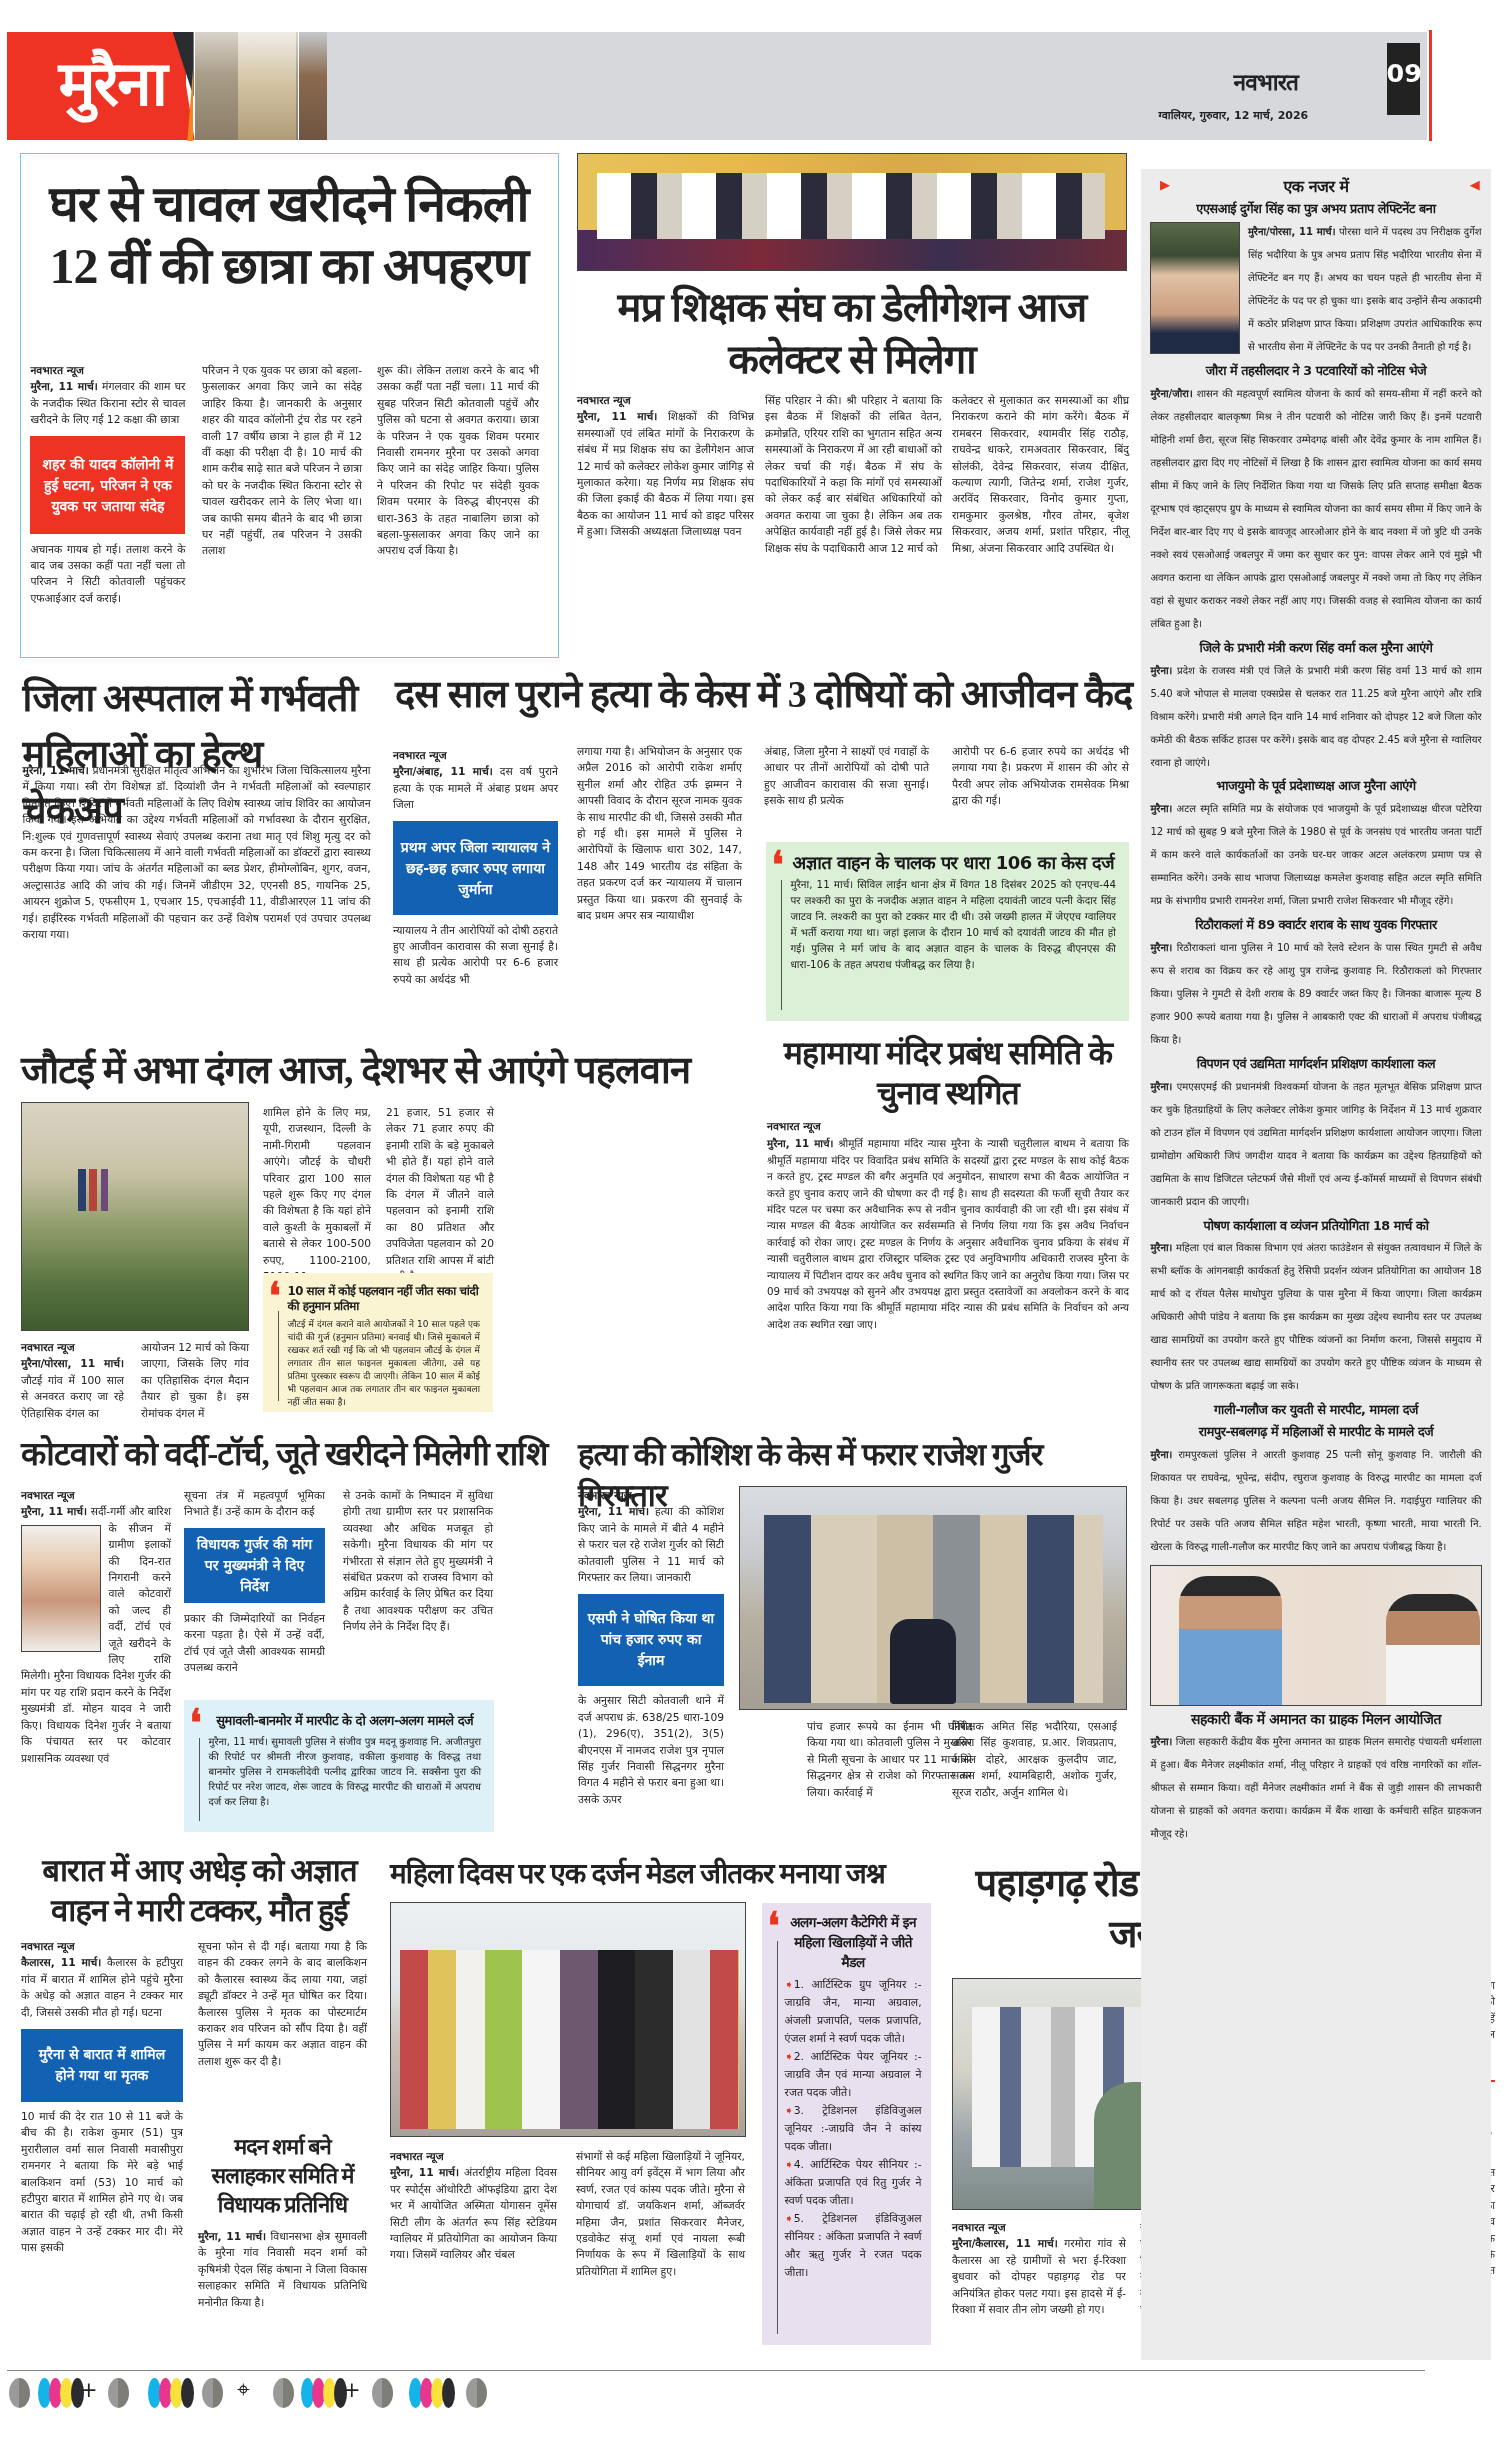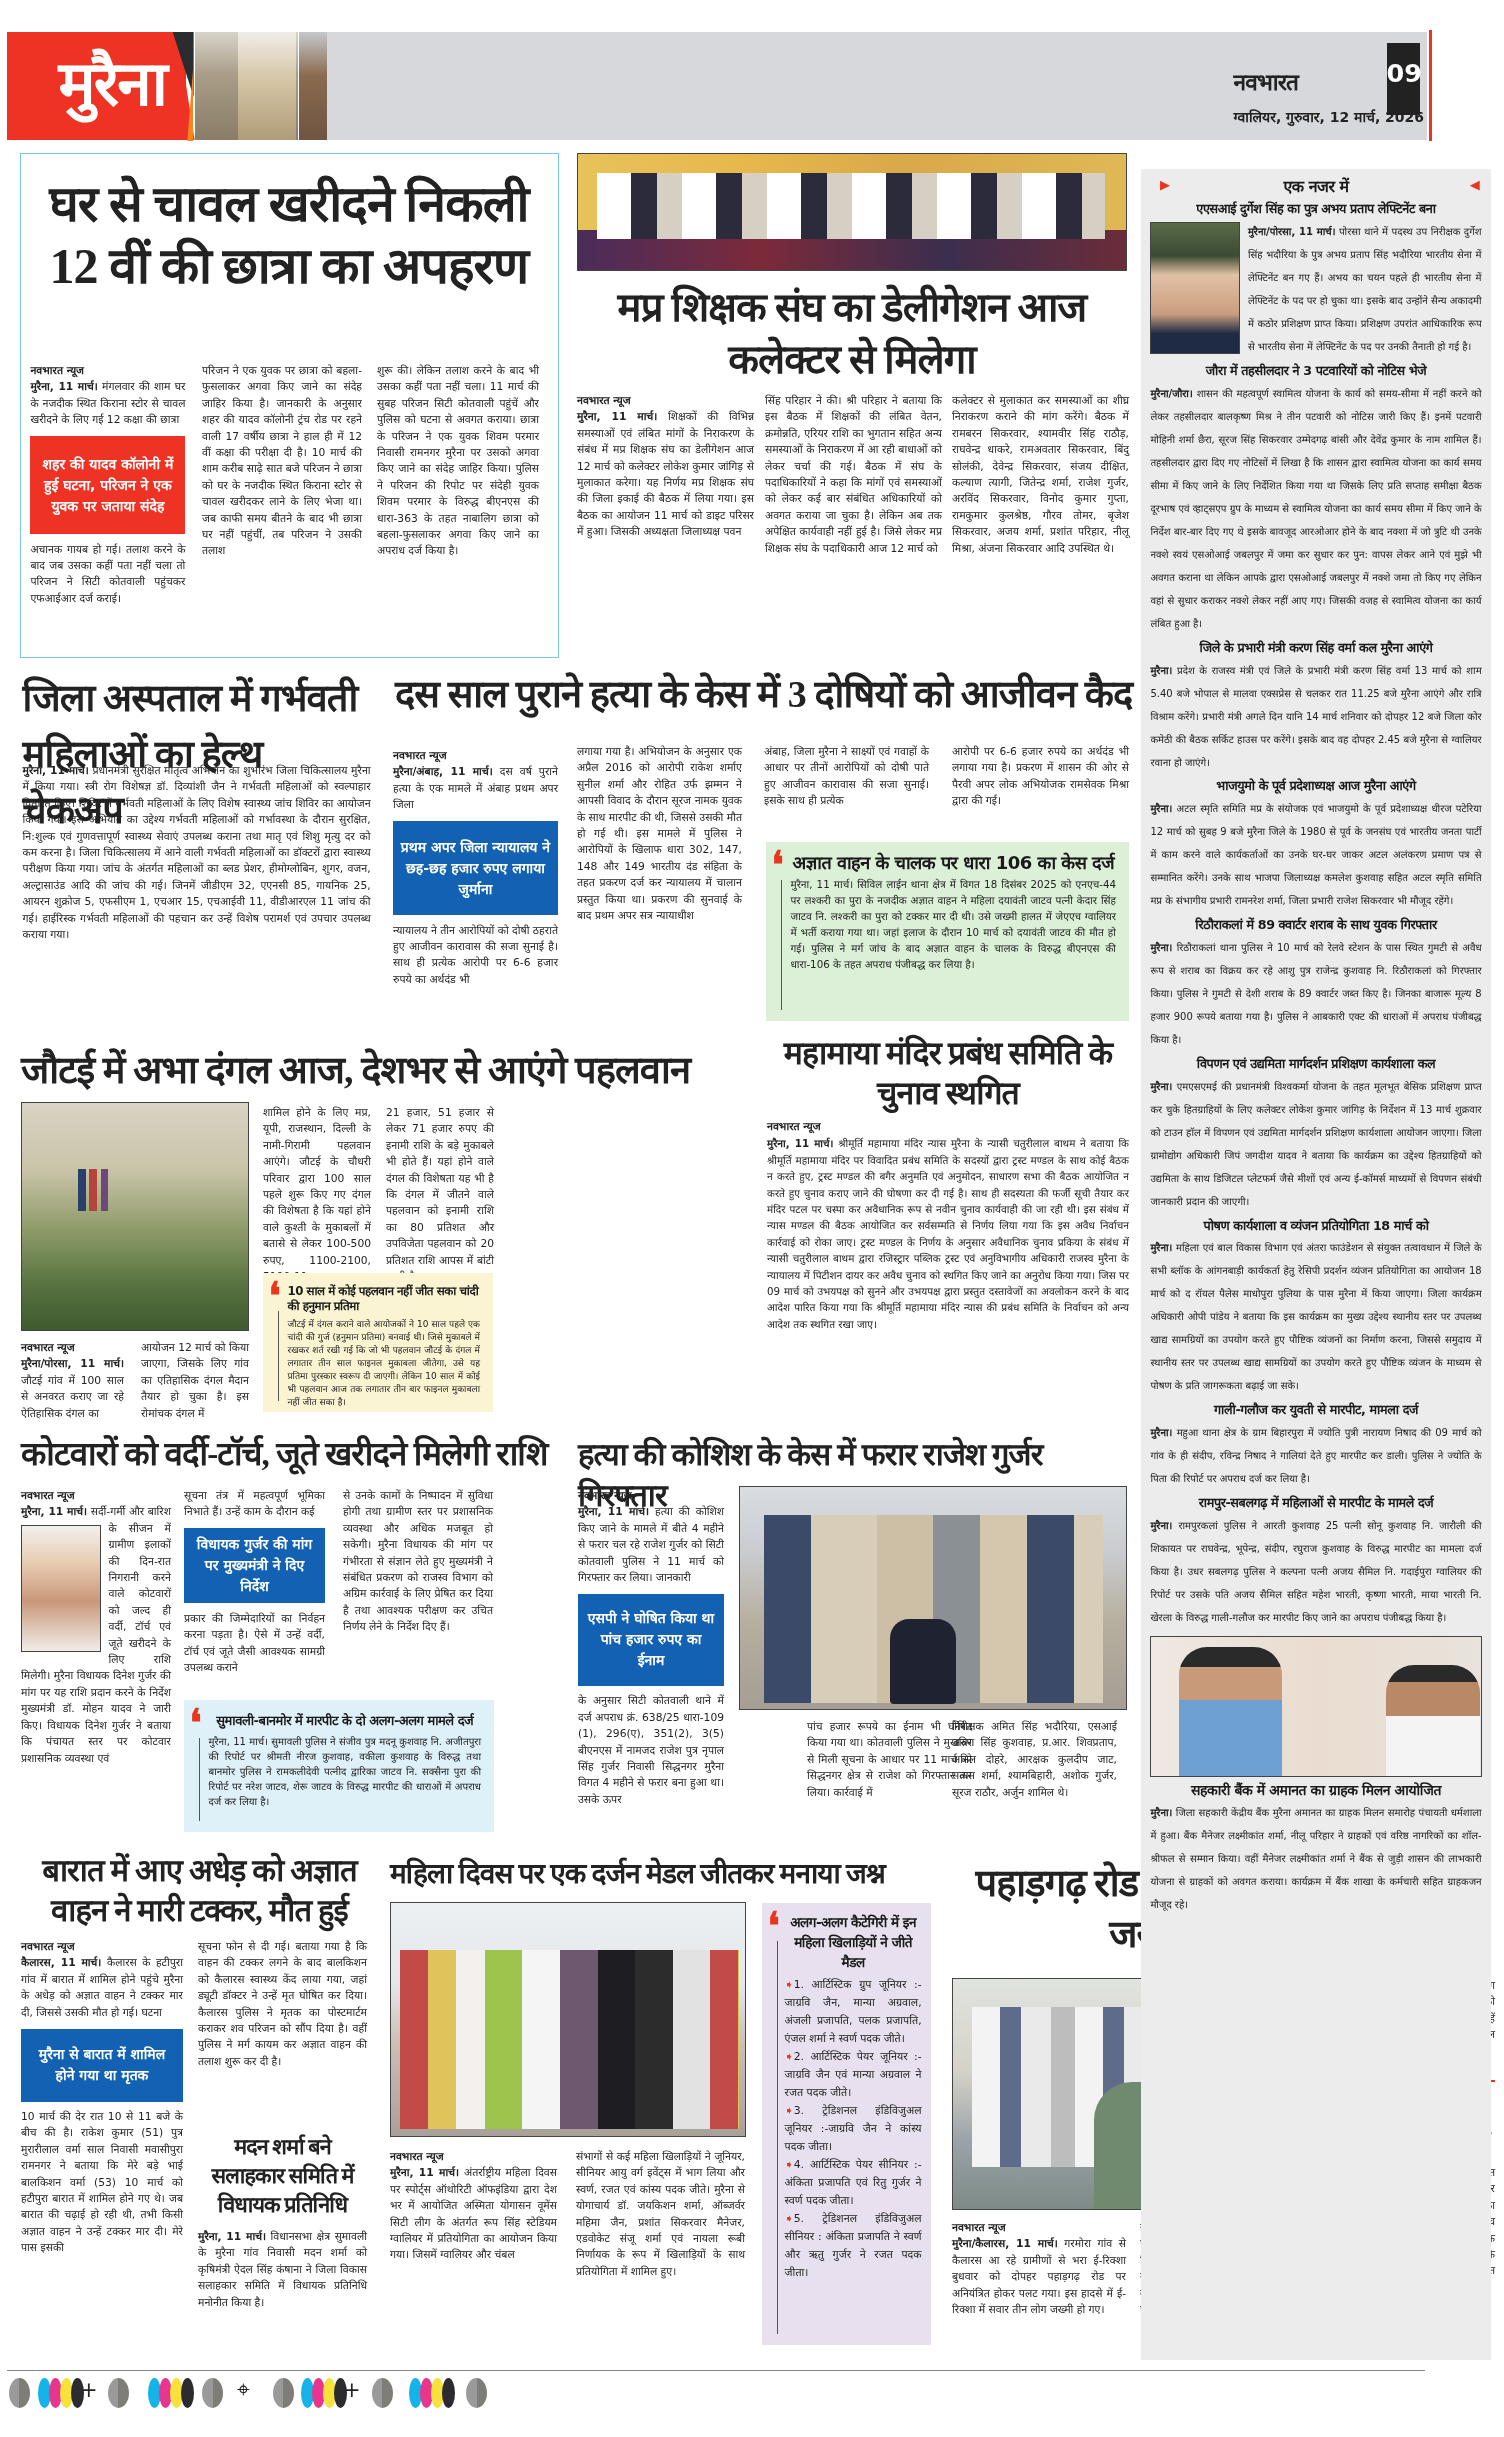--- a/index.html
+++ b/index.html
@@ -34,21 +34,21 @@
   <div class="abs" style="left:160px;top:0;width:28px;height:108px;background:#ee3224;clip-path:polygon(0 0,40% 0,100% 100%,0 100%)"></div>
   <div class="abs" style="left:166px;top:0;width:21px;height:108px;background:#2a2c30;clip-path:polygon(0 0,100% 0,100% 60%)"></div>
   <div class="abs" style="left:177px;top:38px;width:9.4px;height:71px;background:#f7841f;clip-path:polygon(100% 0,100% 100%,40% 100%)"></div>
   <div class="abs" style="left:52px;top:9.4px;font-size:62px;line-height:85px;color:#fff;font-weight:bold;letter-spacing:-1.9px">मुरैना</div>
   <div class="abs" style="left:188px;top:0;width:103px;height:108px;background:linear-gradient(180deg,#d8d3ca 0%,#a99d88 40%,#8a7c66 100%);"></div>
   <div class="abs" style="left:231px;top:0;width:58px;height:108px;background:linear-gradient(180deg,#f0ede8 0%,#d5c5a5 45%,#b09c78 100%);border-radius:0"></div>
   <div class="abs" style="left:292px;top:0;width:28px;height:108px;background:linear-gradient(180deg,#c5c8cc 0%,#8b6b4f 40%,#6f5441 100%)"></div>
   <div class="abs" style="left:320px;top:0;width:1100px;height:108px;background:#d6d8db"></div>
   <div class="abs" style="left:1227px;top:34px;font-size:22.6px;font-weight:bold;color:#222;letter-spacing:-0.9px">नवभारत</div>
   <div class="abs" style="left:1380px;top:11.3px;width:33px;height:72px;background:#222;color:#fff;font-size:25.4px;font-weight:bold;line-height:60px;text-align:center">09</div>
-  <div class="abs" style="left:1227px;top:75px;font-size:14px;color:#222;font-weight:bold">ग्वालियर, गुरुवार, 12 मार्च, 2026</div>
+  <div class="abs" style="left:1152px;top:75px;font-size:11px;color:#222;font-weight:bold">ग्वालियर, गुरुवार, 12 मार्च, 2026</div>
   <div class="abs" style="left:1422px;top:-1.9px;width:3.8px;height:111px;background:#ee3224"></div>
 </div>
 
 <div class="abs" style="left:20px;top:153px;width:539px;height:505px;border:1.9px solid #7ac7e0;">
   <div class="abs hl" style="left:9.4px;top:19px;width:517px;font-size:50px;line-height:62px;text-align:center">घर से चावल खरीदने निकली 12 वीं की छात्रा का अपहरण</div>
   <div class="col p" style="left:9.4px;top:209px;width:155px;">
     <div class="byline">नवभारत न्यूज</div>
     <span class="dateline">मुरैना, 11 मार्च।</span>
     <span>मंगलवार की शाम घर के नजदीक स्थित किराना स्टोर से चावल खरीदने के लिए गई 12 कक्षा की छात्रा</span>
     <div class="box-red" style="margin:7.5px 0;height:98px">शहर की यादव कॉलोनी में हुई घटना, परिजन ने एक युवक पर जताया संदेह</div>
@@ -248,21 +248,20 @@
   <div>
     <div class="sb-h">विपणन एवं उद्यमिता मार्गदर्शन प्रशिक्षण कार्यशाला कल</div>
     <div class="sb-p"><b>मुरैना।</b> <span>एमएसएमई की प्रधानमंत्री विश्वकर्मा योजना के तहत मूलभूत बेसिक प्रशिक्षण प्राप्त कर चुके हितग्राहियों के लिए कलेक्टर लोकेश कुमार जांगिड़ के निर्देशन में 13 मार्च शुक्रवार को टाउन हॉल में विपणन एवं उद्यमिता मार्गदर्शन प्रशिक्षण कार्यशाला आयोजन जाएगा। जिला ग्रामोद्योग अधिकारी जिपं जगदीश यादव ने बताया कि कार्यक्रम का उद्देश्य हितग्राहियों को उद्यमिता के साथ डिजिटल प्लेटफर्म जैसे मीशों एवं अन्य ई-कॉमर्स माध्यमों से विपणन संबंधी जानकारी प्रदान की जाएगी।</span></div>
   </div>
   <div>
     <div class="sb-h">पोषण कार्यशाला व व्यंजन प्रतियोगिता 18 मार्च को</div>
     <div class="sb-p"><b>मुरैना।</b> <span>महिला एवं बाल विकास विभाग एवं अंतरा फाउंडेशन से संयुक्त तत्वावधान में जिले के सभी ब्लॉक के आंगनबाड़ी कार्यकर्ता हेतु रेसिपी प्रदर्शन व्यंजन प्रतियोगिता का आयोजन 18 मार्च को द रॉयल पैलेस माधोपुरा पुलिया के पास मुरैना में किया जाएगा। जिला कार्यक्रम अधिकारी ओपी पांडेय ने बताया कि इस कार्यक्रम का मुख्य उद्देश्य स्थानीय स्तर पर उपलब्ध खाद्य सामग्रियों का उपयोग करते हुए पौष्टिक व्यंजनों का निर्माण करना, जिससे समुदाय में स्थानीय स्तर पर उपलब्ध खाद्य सामग्रियों का उपयोग करते हुए पौष्टिक व्यंजन के माध्यम से पोषण के प्रति जागरूकता बढ़ाई जा सके।</span></div>
   </div>
   <div>
     <div class="sb-h">गाली-गलौज कर युवती से मारपीट, मामला दर्ज</div>
-    <div class="sb-p"><b>मुरैना।</b> <span>महुआ थाना क्षेत्र के ग्राम बिहारपुरा में ज्योति पुत्री नारायण निषाद की 09 मार्च को गांव के ही संदीप, रविन्द्र निषाद ने गालियां देते हुए मारपीट कर डाली। पुलिस ने ज्योति के पिता की रिपोर्ट पर अपराध दर्ज कर लिया है।</span></div>
   </div>
   <div>
     <div class="sb-h">रामपुर-सबलगढ़ में महिलाओं से मारपीट के मामले दर्ज</div>
     <div class="sb-p"><b>मुरैना।</b> <span>रामपुरकलां पुलिस ने आरती कुशवाह 25 पत्नी सोनू कुशवाह नि. जारौली की शिकायत पर राघवेन्द्र, भूपेन्द्र, संदीप, रघुराज कुशवाह के विरुद्ध मारपीट का मामला दर्ज किया है। उधर सबलगढ़ पुलिस ने कल्पना पत्नी अजय सैमिल नि. गदाईपुरा ग्वालियर की रिपोर्ट पर उसके पति अजय सैमिल सहित महेश भारती, कृष्णा भारती, माया भारती नि. खेरला के विरुद्ध गाली-गलौज कर मारपीट किए जाने का अपराध पंजीबद्ध किया है।</span></div>
   </div>
   <div class="photo" style="position:relative;margin:7.5px 9.4px 3.8px;height:141px;background:linear-gradient(90deg,#efe9e2 0%,#eadcd0 50%,#e8e3dc 100%);">
     <div class="abs" style="left:28px;top:9.4px;width:103px;height:132px;background:linear-gradient(180deg,#2a2a2a 0 15%,#c99a7a 15% 40%,#6fa0d4 40% 100%);border-radius:28px 28px 0 0"></div>
     <div class="abs" style="left:235px;top:28px;width:94px;height:113px;background:linear-gradient(180deg,#2a2a2a 0 15%,#b88867 15% 45%,#f4f4f4 45% 100%);border-radius:28px 28px 0 0"></div>
   </div>
   <div>

